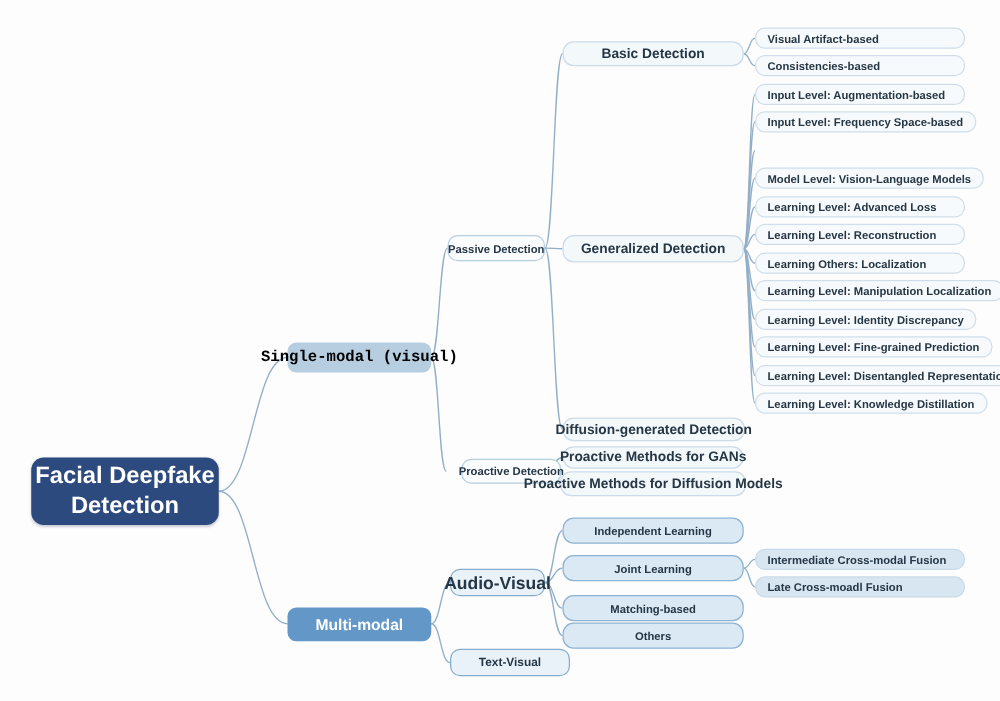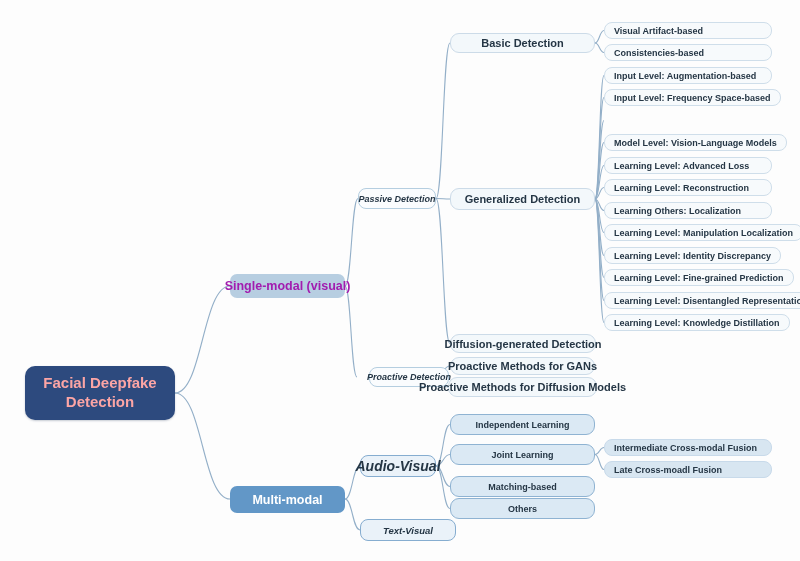--- a/index.html
+++ b/index.html
@@ -14,37 +14,37 @@
   #connectors path{fill:none;stroke:#93afc8;stroke-width:1.1;}
   .node{
     position:absolute;
     display:flex;align-items:center;justify-content:center;
     box-sizing:border-box;
     font-weight:bold;
     color:#253645;
     white-space:nowrap;
   }
   .root{
-    background:#2d4a7e;color:#fca5a5;
+    background:#2d4a7e;color:#ffffff;
     border-radius:10px;
-    font-size:15px;line-height:1.25;text-align:center;
+    font-size:19px;line-height:1.25;text-align:center;
     white-space:normal;
     box-shadow:0 1px 2px rgba(40,60,90,.25);
   }
   .branch-light{
-    background:#b7cee1;color:#a21caf;
-    border-radius:7px;font-size:12.5px;
+    background:#b7cee1;color:#000000;
+    border-radius:7px;font-size:12.5px;font-family:Liberation Mono, monospace;
   }
   .branch-blue{
     background:#6297c7;color:#ffffff;
     border-radius:7px;font-size:12.5px;
   }
   .sub{
     background:#fafcfe;border:1px solid #b5cee0;
-    border-radius:8px;font-size:9px;font-style:italic;
+    border-radius:8px;font-size:9px;
   }
   .mid{
     background:#f3f8fb;border:1px solid #ccdbe8;
     border-radius:9px;font-size:11px;
   }
   .mid-blue{
     background:#dbe9f4;border:1px solid #8fb3d2;
     border-radius:9px;font-size:9px;
   }
   .leaf{

